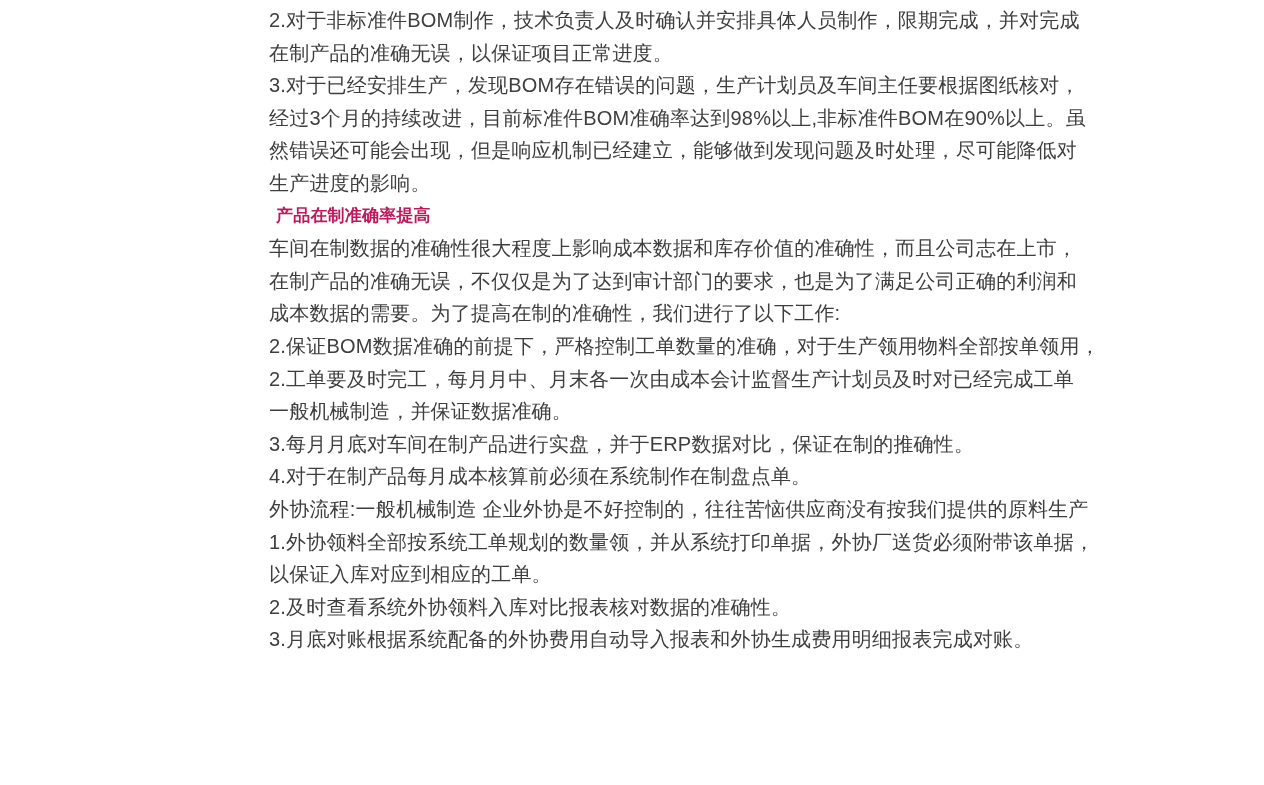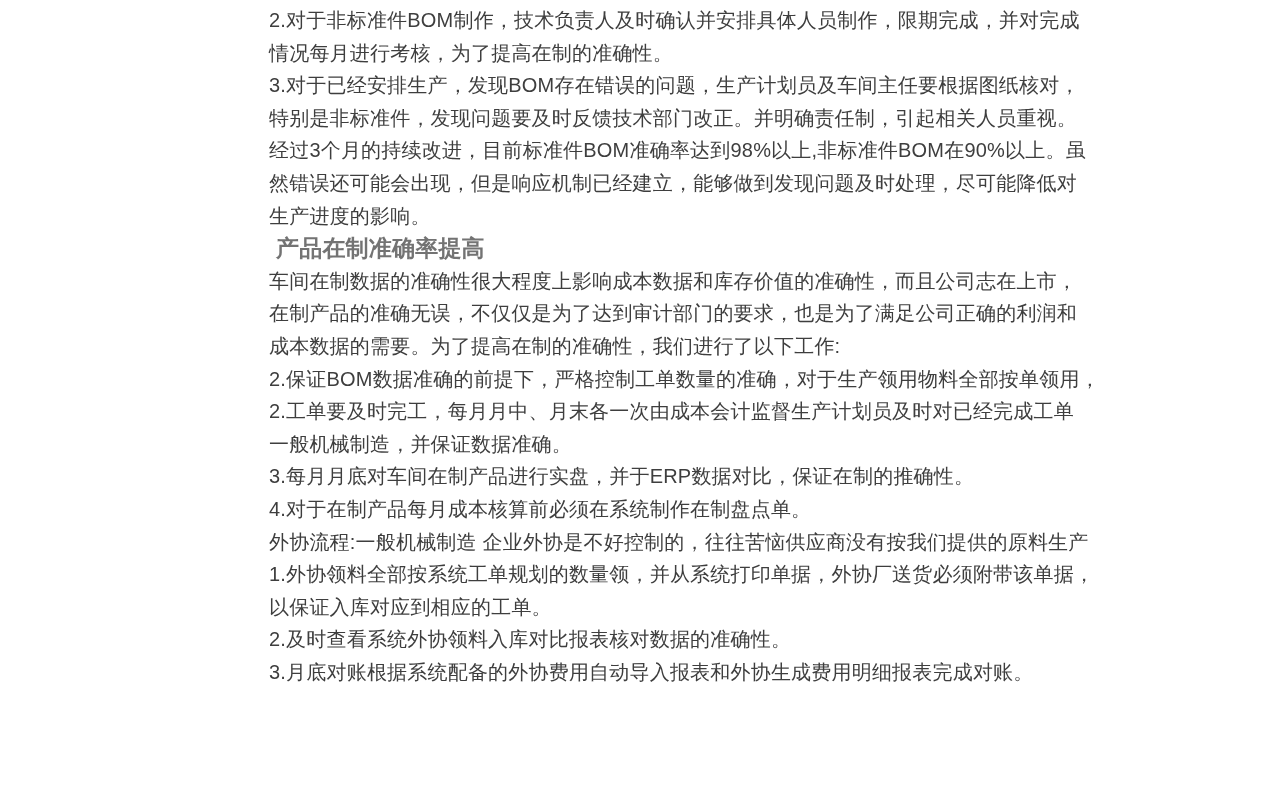--- a/index.html
+++ b/index.html
@@ -25,34 +25,33 @@
   .line {
     display: block;
     white-space: nowrap;
     font-size: 20px;
     line-height: 32.6px;
     color: #3e3e3e;
     letter-spacing: 0.2px;
   }
   .line.heading {
     font-weight: 700;
-    font-size: 23px;
-    color: #737373;
+    font-size: 17px;
+    color: #be185d;
     padding-left: 7px;
   }
 </style>
 </head>
 <body>
 
 <div class="page">
   <div class="doc-content">
     <div class="line">2.对于非标准件BOM制作，技术负责人及时确认并安排具体人员制作，限期完成，并对完成</div>
-    <div class="line">情况每月进行考核，为了提高在制的准确性。</div>
+    <div class="line">在制产品的准确无误，以保证项目正常进度。</div>
     <div class="line">3.对于已经安排生产，发现BOM存在错误的问题，生产计划员及车间主任要根据图纸核对，</div>
-    <div class="line">特别是非标准件，发现问题要及时反馈技术部门改正。并明确责任制，引起相关人员重视。</div>
     <div class="line">经过3个月的持续改进，目前标准件BOM准确率达到98%以上,非标准件BOM在90%以上。虽</div>
     <div class="line">然错误还可能会出现，但是响应机制已经建立，能够做到发现问题及时处理，尽可能降低对</div>
     <div class="line">生产进度的影响。</div>
     <div class="line heading">产品在制准确率提高</div>
     <div class="line">车间在制数据的准确性很大程度上影响成本数据和库存价值的准确性，而且公司志在上市，</div>
     <div class="line">在制产品的准确无误，不仅仅是为了达到审计部门的要求，也是为了满足公司正确的利润和</div>
     <div class="line">成本数据的需要。为了提高在制的准确性，我们进行了以下工作:</div>
     <div class="line">2.保证BOM数据准确的前提下，严格控制工单数量的准确，对于生产领用物料全部按单领用，</div>
     <div class="line">2.工单要及时完工，每月月中、月末各一次由成本会计监督生产计划员及时对已经完成工单</div>
     <div class="line">一般机械制造，并保证数据准确。</div>

